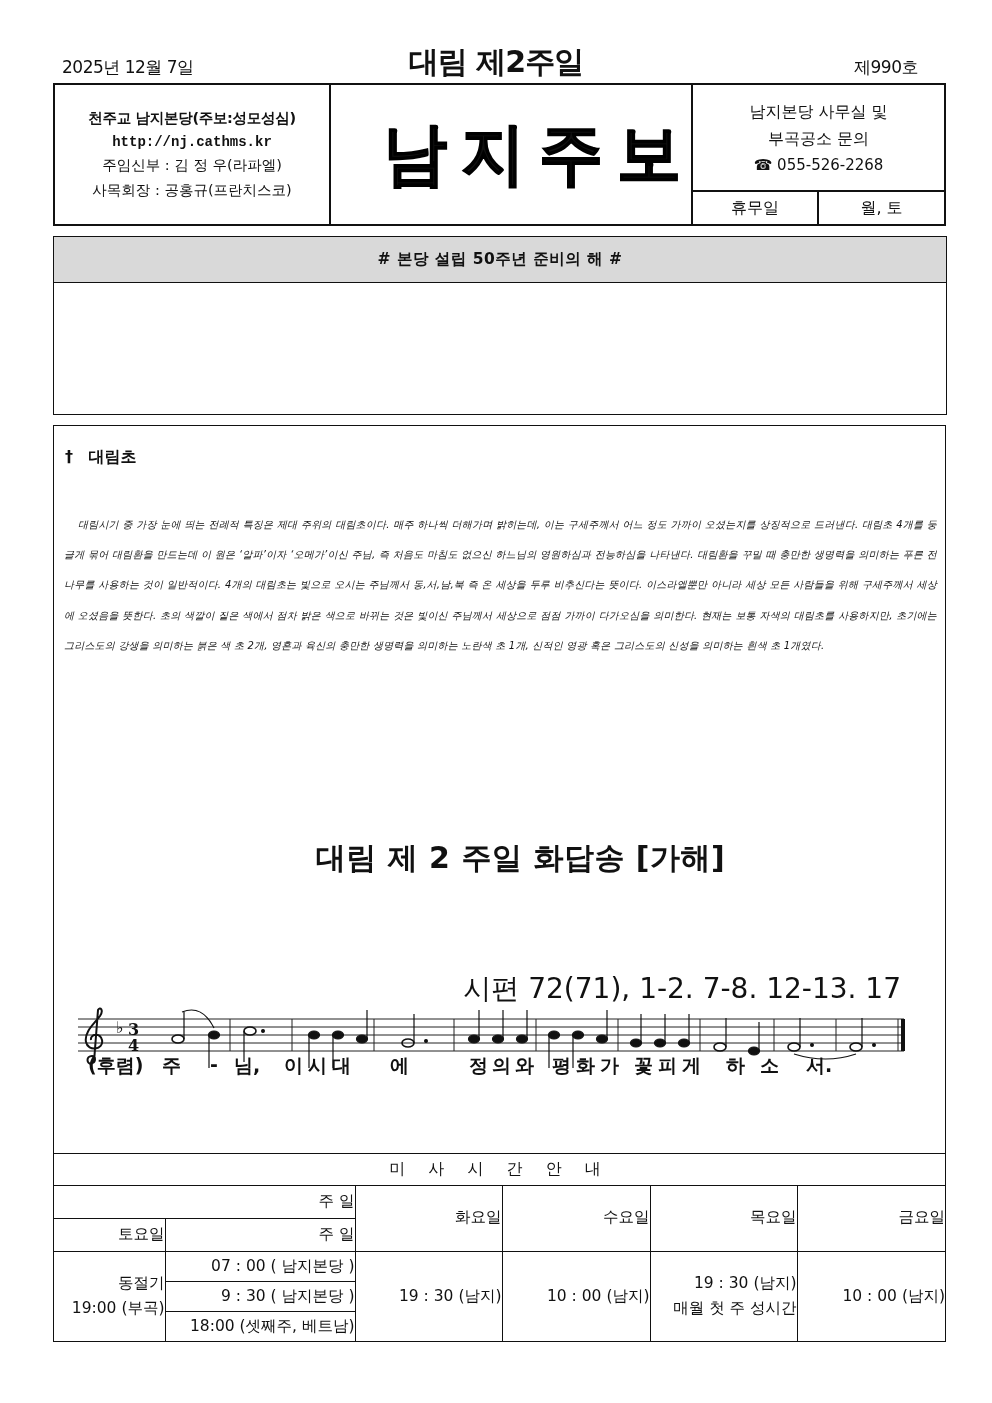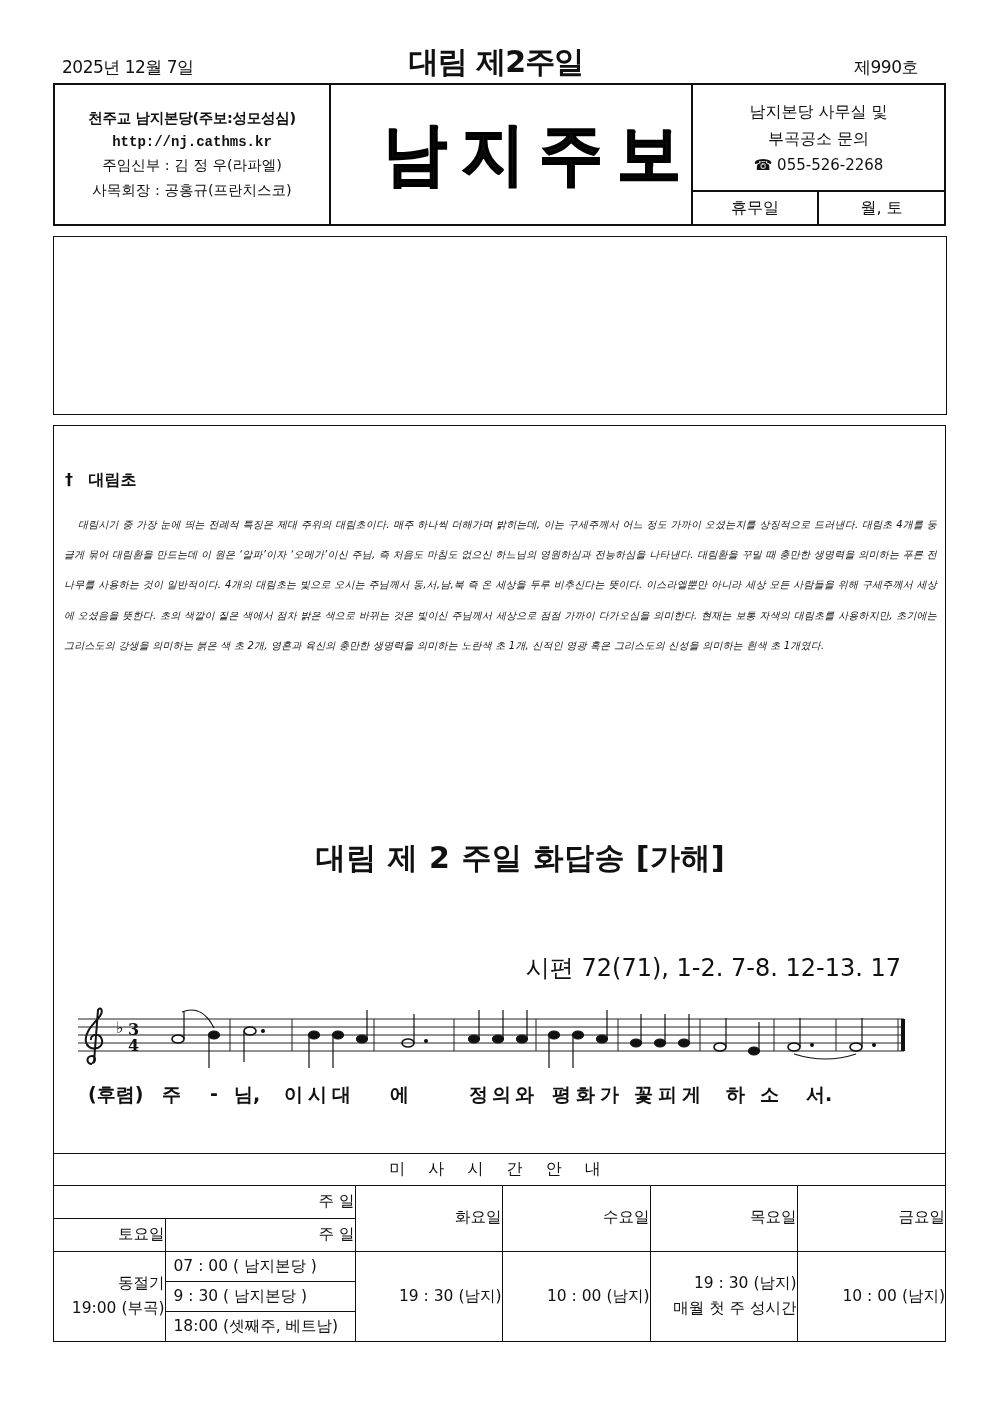--- a/index.html
+++ b/index.html
@@ -36,43 +36,43 @@
   .anniv .head { height: 46px; background: #d9d9d9; border-bottom: 1.5px solid #111; display: flex;
                  align-items: center; justify-content: center; font-weight: bold; font-size: 15.5px; letter-spacing: 0.5px; }
   .anniv .grid { display: grid; grid-template-columns: 403px 1fr; grid-template-rows: repeat(3, 44px); }
   .anniv .cell { display: flex; align-items: center; padding-left: 14px; font-size: 15.5px; letter-spacing: 0.3px; border-bottom: 1.5px solid #111; }
   .anniv .cell:nth-child(odd) { border-right: 1.5px solid #111; }
   .anniv .cell:nth-child(5), .anniv .cell:nth-child(6) { border-bottom: none; }
   .anniv .cell.r { padding-left: 8px; }
 
   
   .content { left: 53px; top: 425px; width: 893px; height: 917px; border: 1.5px solid #111; }
-  .section-head { position: absolute; left: 11px; top: 44px; font-size: 16px; font-weight: bold; }
+  .section-head { position: absolute; left: 11px; top: 21px; font-size: 16px; font-weight: bold; }
   .section-head .cross { margin-right: 10px; }
   .body-text { position: absolute; left: 10px; top: 84px; width: 873px; font-size: 10px; line-height: 30.2px;
                text-align: justify; text-align-last: left; letter-spacing: 0.2px; font-style: italic; }
   .body-text .indent { display: inline-block; width: 14px; }
 
   .psalm-title { position: absolute; left: 0; width: 893px; top: 412px; text-align: center; font-size: 30px; font-weight: bold; letter-spacing: 0.5px; padding-left: 40px; }
-  .psalm-ref { position: absolute; right: 44px; top: 526px; font-size: 24px; letter-spacing: 0; }
+  .psalm-ref { position: absolute; right: 44px; top: 544px; font-size: 28px; letter-spacing: 0; }
 
   .staff { position: absolute; left: 24px; top: 580px; width: 832px; height: 70px; }
-  .lyrics { position: absolute; left: 34px; top: 656px; width: 800px; height: 30px; font-size: 19px; font-weight: bold; }
+  .lyrics { position: absolute; left: 34px; top: 627px; width: 800px; height: 30px; font-size: 19px; font-weight: bold; }
   .lyrics span { position: absolute; top: 0; white-space: nowrap; }
 
   
   .sched-title { position: absolute; left: 0; right: 0; top: 727px; height: 33px; border-top: 1.5px solid #111; border-bottom: 1.5px solid #111;
                  display: flex; align-items: center; justify-content: center; font-size: 16px; letter-spacing: 9px; }
   table.sched { position: absolute; left: 0; top: 759px; width: 891px; border-collapse: collapse; font-size: 15.5px; }
   table.sched td { border: 1.5px solid #111; text-align: right; vertical-align: middle; }
   table.sched tr:first-child td { border-top: none; }
   table.sched td.first { border-left: none; }
   table.sched td.last { border-right: none; }
   table.sched tr:last-child td { border-bottom: none; }
-  table.sched td.left { text-align: left; padding-left: 8px; }
+  table.sched td.left { text-align: right; padding-left: 8px; }
 </style>
 </head>
 <body>
 
 <div class="abs date">2025년 12월 7일</div>
 <div class="abs main-title">대림 제2주일</div>
 <div class="abs issue">제990호</div>
 
 <div class="abs masthead">
   <div class="mh-left">
@@ -94,20 +94,21 @@
       </div>
     </div>
     <div class="closed">
       <div>휴무일</div>
       <div>월, 토</div>
     </div>
   </div>
 </div>
 
 <div class="abs anniv">
+  <div class="head"># 본당 설립 50주년 준비의 해 #</div>
 </div>
 
 <div class="abs content">
   <div class="section-head">
     <span class="cross">†</span>
     <span>대림초</span>
   </div>
   <div class="body-text"><span class="indent"></span><span>대림시기 중 가장 눈에 띄는 전례적 특징은 제대 주위의 대림초이다. 매주 하나씩 더해가며 밝히는데, 이는 구세주께서 어느 정도 가까이 오셨는지를 상징적으로 드러낸다. 대림초 4개를 둥글게 묶어 대림환을 만드는데 이 원은 ‘알파’이자 ‘오메가’이신 주님, 즉 처음도 마침도 없으신 하느님의 영원하심과 전능하심을 나타낸다. 대림환을 꾸밀 때 충만한 생명력을 의미하는 푸른 전나무를 사용하는 것이 일반적이다. 4개의 대림초는 빛으로 오시는 주님께서 동,서,남,북 즉 온 세상을 두루 비추신다는 뜻이다. 이스라엘뿐만 아니라 세상 모든 사람들을 위해 구세주께서 세상에 오셨음을 뜻한다. 초의 색깔이 짙은 색에서 점차 밝은 색으로 바뀌는 것은 빛이신 주님께서 세상으로 점점 가까이 다가오심을 의미한다. 현재는 보통 자색의 대림초를 사용하지만, 초기에는 그리스도의 강생을 의미하는 붉은 색 초 2개, 영혼과 육신의 충만한 생명력을 의미하는 노란색 초 1개, 신적인 영광 혹은 그리스도의 신성을 의미하는 흰색 초 1개였다.</span></div>
 
   <div class="psalm-title">대림 제 2 주일 화답송 [가해]</div>

